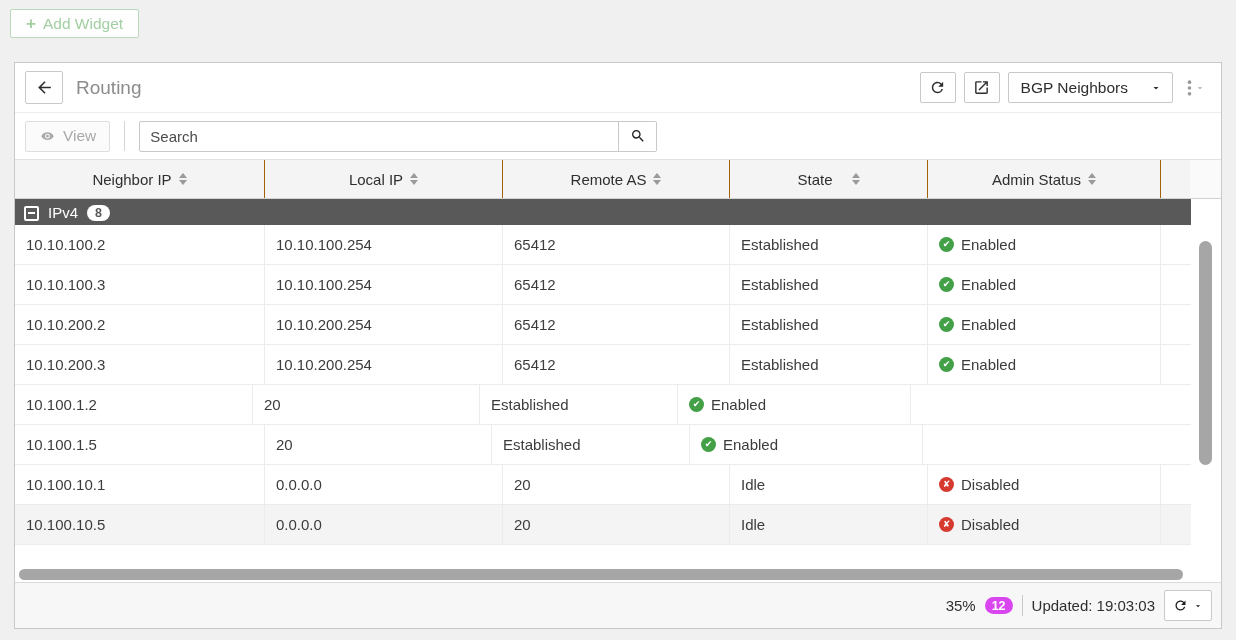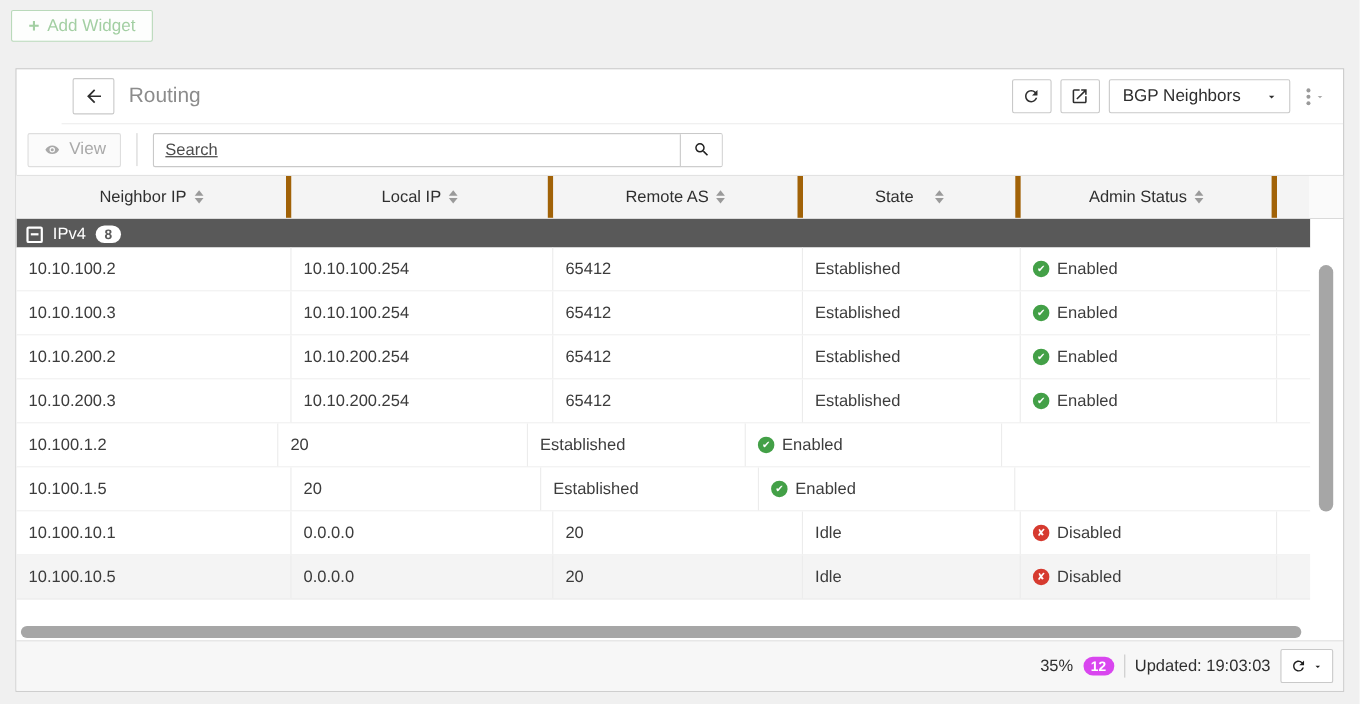--- a/index.html
+++ b/index.html
@@ -25,21 +25,21 @@
   .add-widget .plus { font-weight:bold; font-size:17px; line-height:1; }
 
   
   .widget {
     position:absolute; left:14px; top:62px; width:1208px; height:567px;
     background:#fff; border:1px solid #c9c9c9;
     display:flex; flex-direction:column;
   }
 
   
-  .w-header { height:50px; flex:0 0 50px; display:flex; align-items:center; padding:0 10px; border-bottom:1px solid #ededed;margin-left:41px; }
+  .w-header { height:50px; flex:0 0 50px; display:flex; align-items:center; padding:0 10px; border-bottom:1px solid #ededed; }
   .icon-btn {
     height:31px; min-width:36px; display:inline-flex; align-items:center; justify-content:center;
     background:#fff; border:1px solid #c9c9c9; border-radius:2px; cursor:pointer;
   }
   .icon-btn svg { width:17px; height:17px; fill:#2e2e2e; }
   .back-btn { min-width:38px; height:33px; }
   .back-btn svg { width:19px; height:19px; }
   .w-title { margin-left:13px; font-size:19px; color:#8c8c8c; }
   .w-header .right { margin-left:auto; display:flex; align-items:center; gap:8px; }
   .select-btn {
@@ -57,31 +57,31 @@
   .view-btn {
     height:31px; display:inline-flex; align-items:center; gap:7px; padding:0 13px;
     background:#fbfbfb; border:1px solid #dedede; border-radius:2px;
     color:#a9a9a9; font-size:15.5px; cursor:default;
   }
   .view-btn svg { width:17px; height:17px; fill:#a9a9a9; }
   .tb-divider { width:1px; height:30px; background:#d4d4d4; margin:0 14px; }
   .search-wrap { display:flex; height:31px; border:1px solid #c9c9c9; border-radius:2px; background:#fff; }
   .search-wrap input {
     width:478px; border:none; outline:none; padding:0 10px;
-    font-family:inherit; font-size:15px; color:#333; background:transparent;text-decoration:underline;
+    font-family:inherit; font-size:15px; color:#333; background:transparent;
   }
   .search-wrap input::placeholder { color:#4c4c4c; opacity:1; }
   .search-btn { width:38px; display:flex; align-items:center; justify-content:center; border:none; border-left:1px solid #c9c9c9; background:#fff; cursor:pointer; }
   .search-btn svg { width:16px; height:16px; fill:#1f1f1f; }
 
   
   .thead { height:40px; flex:0 0 40px; display:flex; border-top:1px solid #e2e2e2; border-bottom:1px solid #d2d2d2; background:#fff; }
   .th {
     background:#f4f4f4; display:flex; align-items:center; justify-content:center;
-    font-size:15px; color:#2f2f2f; border-right:5px solid #a16207; cursor:pointer;
+    font-size:15px; color:#2f2f2f; border-right:1px solid #a16207; cursor:pointer;
   }
   .th.gutter-th { background:#fafafa; border-right:none; flex:1; cursor:default; }
   .sort { display:inline-flex; flex-direction:column; gap:2px; margin-left:7px; }
   .sort i { display:block; width:0; height:0; border-left:4px solid transparent; border-right:4px solid transparent; }
   .sort .up { border-bottom:5px solid #9a9a9a; }
   .sort .down { border-top:5px solid #9a9a9a; }
 
   .c0 { width:250px; } .c1 { width:238px; } .c2 { width:227px; }
   .c3 { width:198px;gap:12px; } .c4 { width:233px; } .c5 { width:29px; border-right:none !important; }
 

